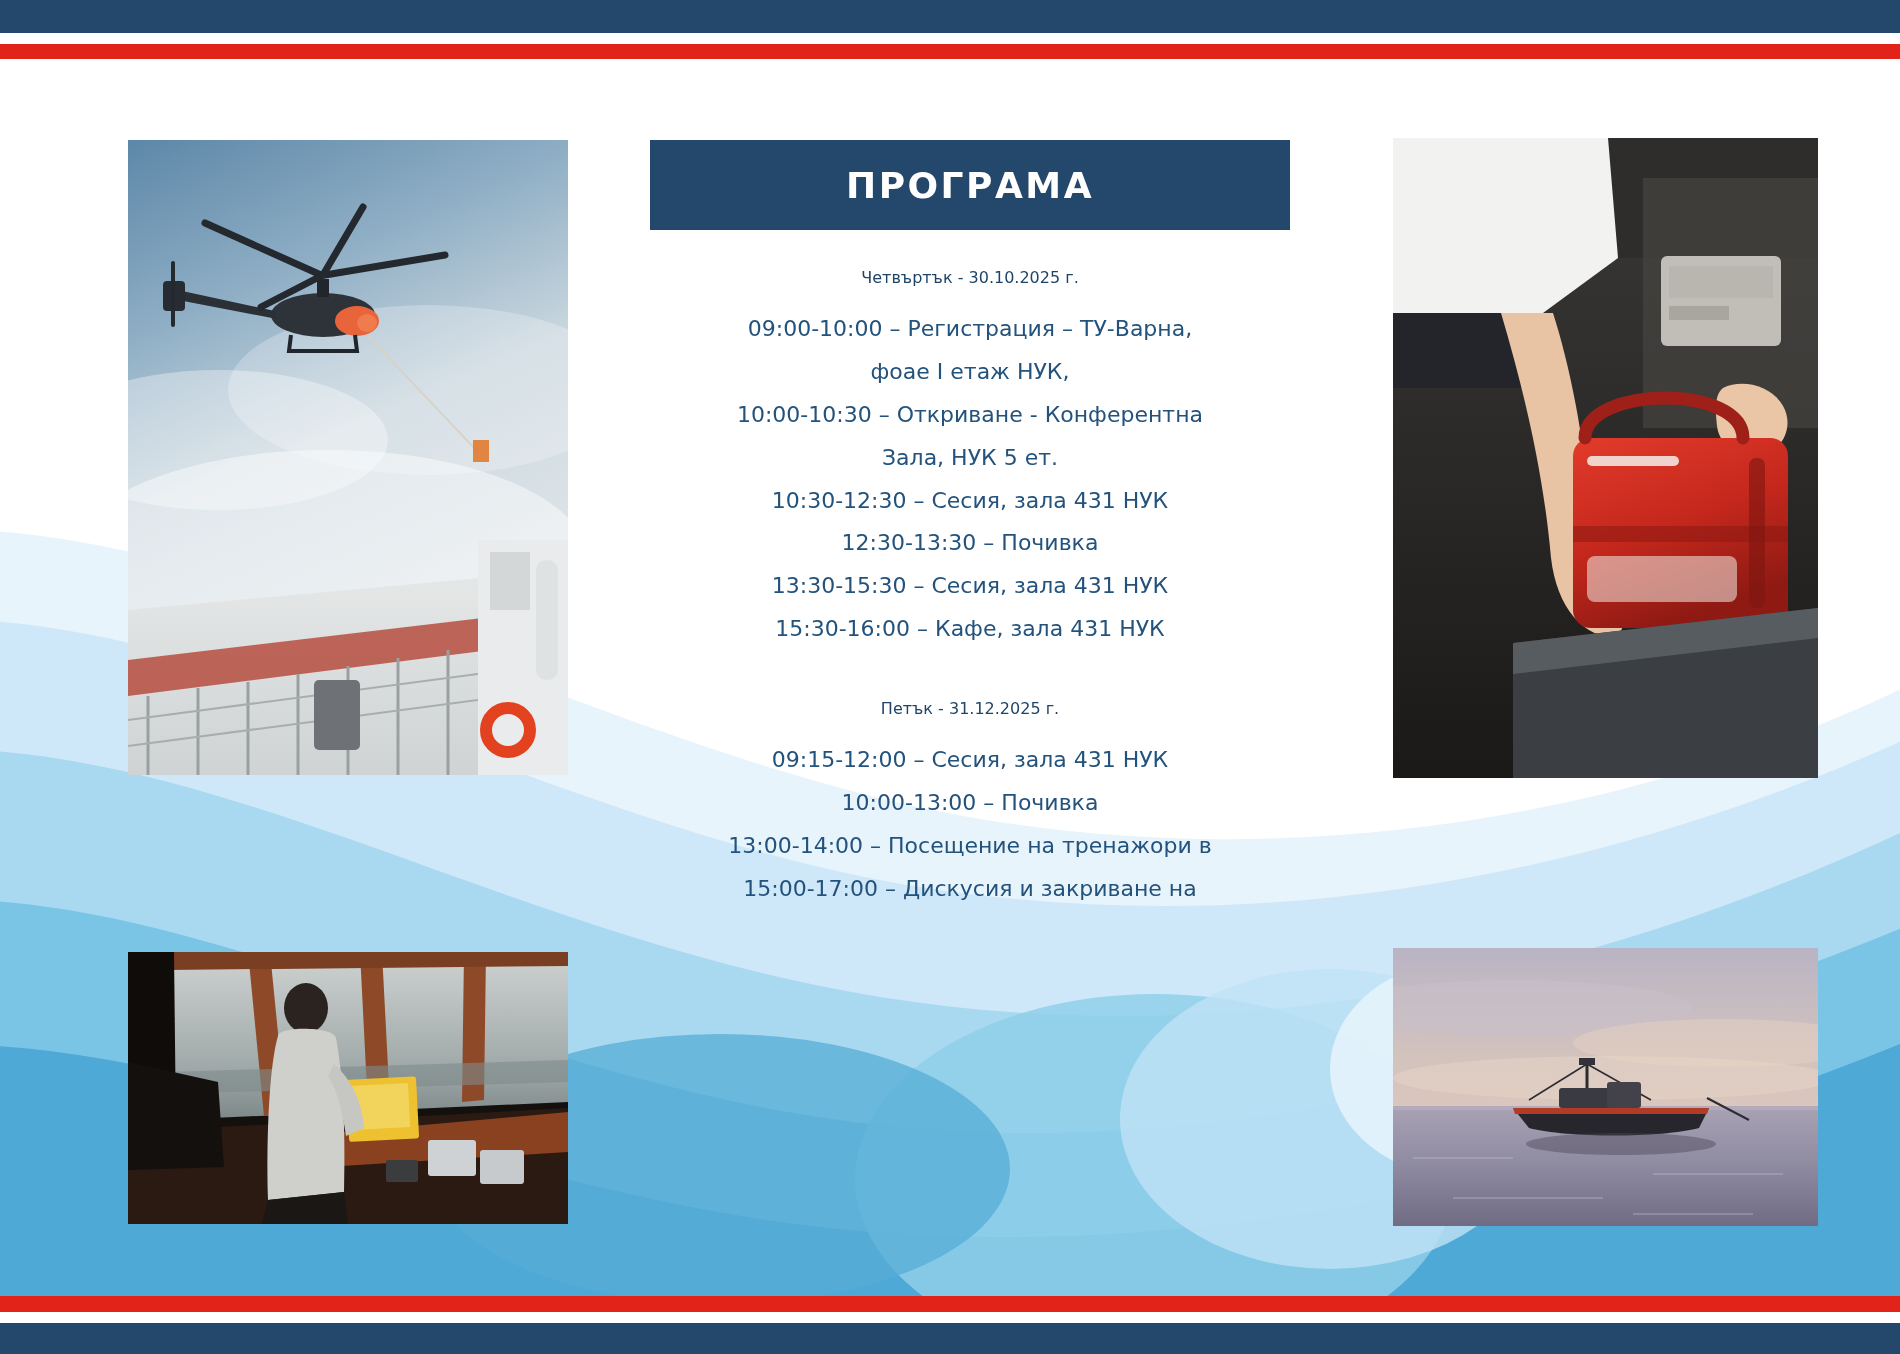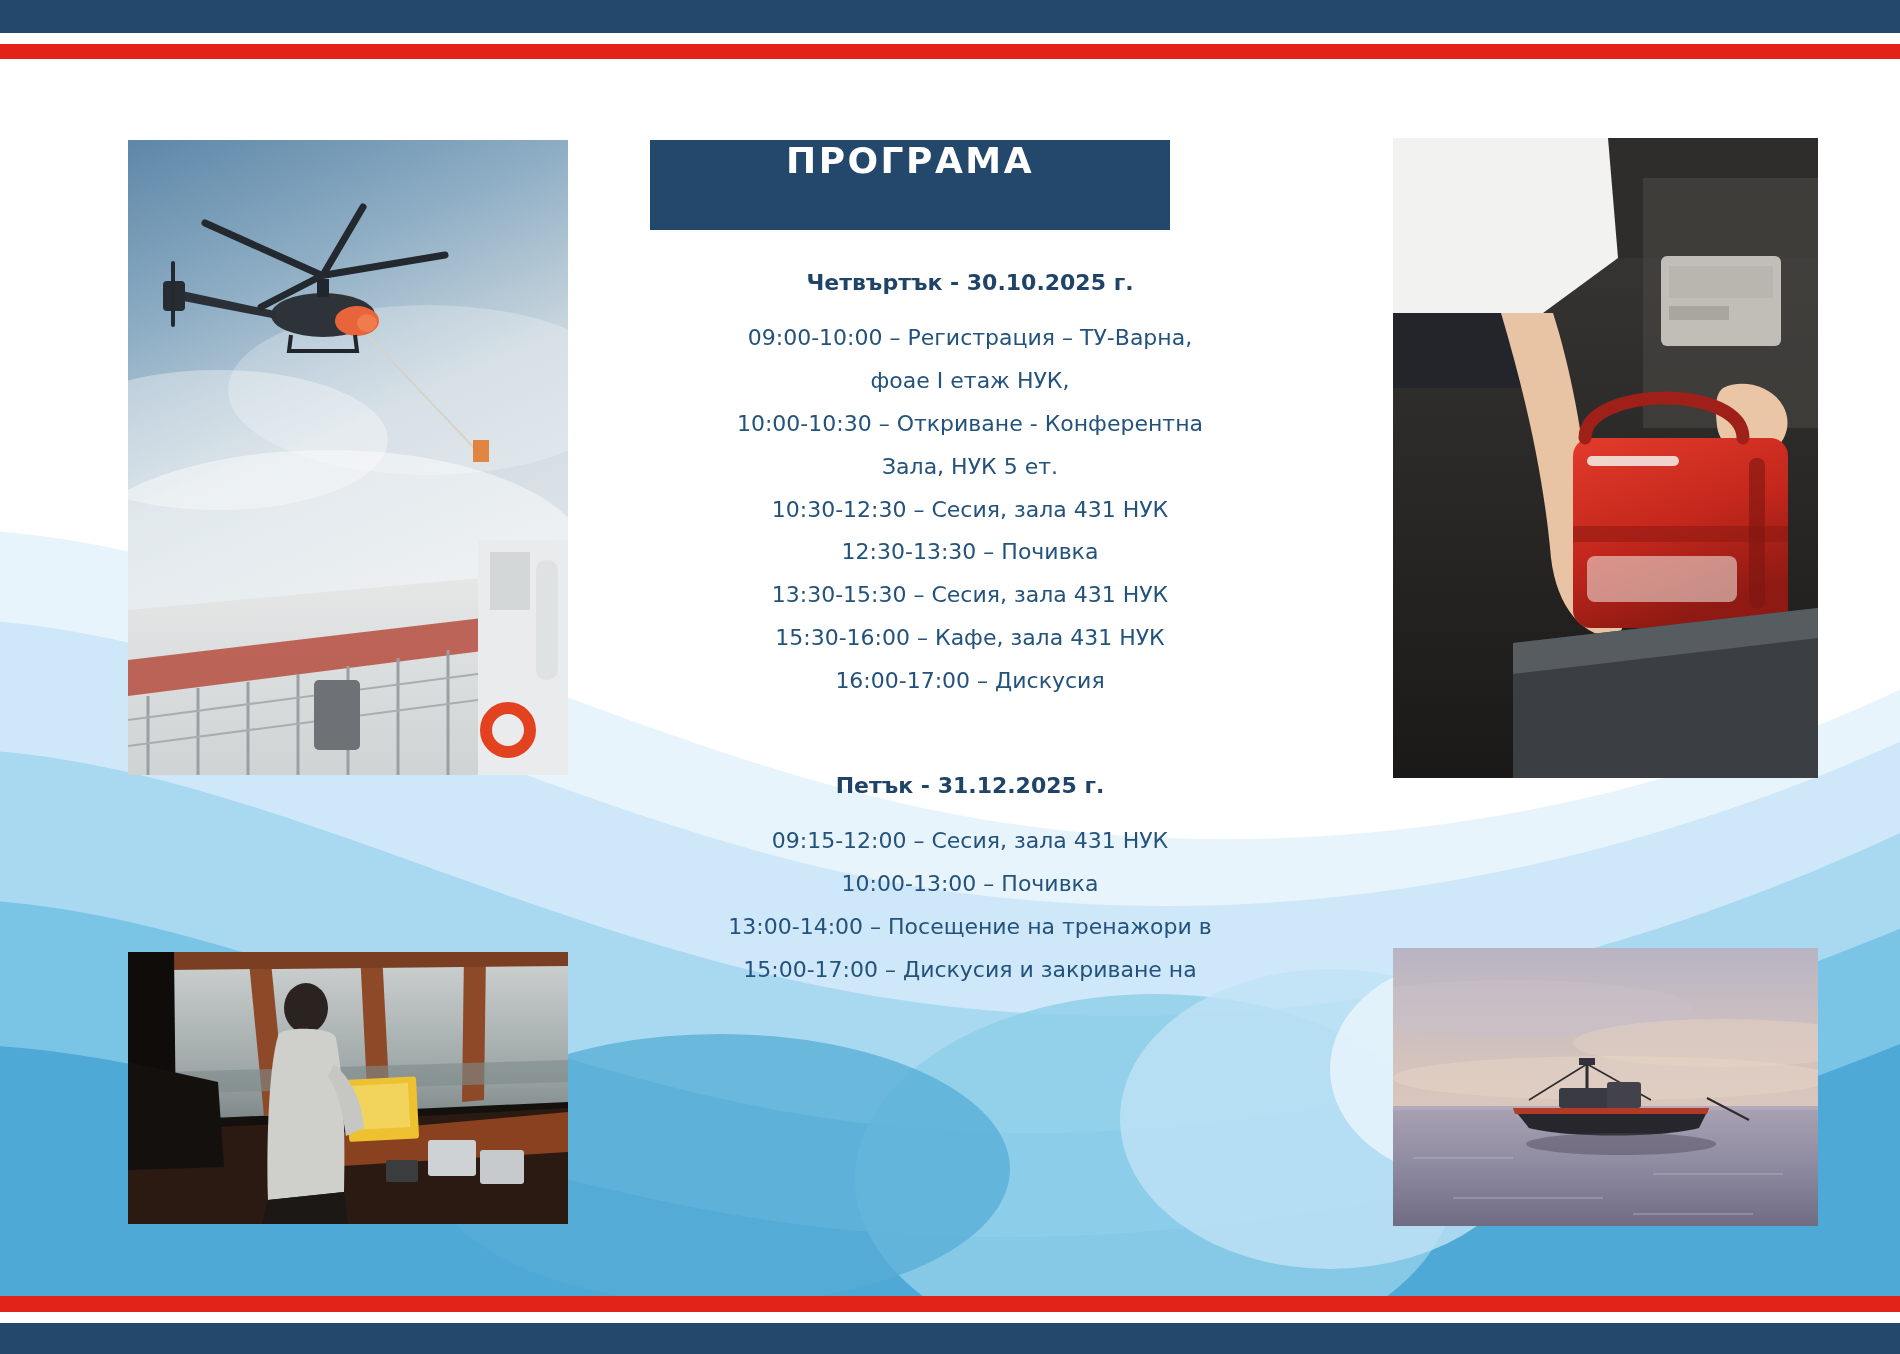--- a/index.html
+++ b/index.html
@@ -48,34 +48,34 @@
   .photo-bridge    { left:128px;  top:952px; width:440px;  height:272px; }
   .photo-lifeboat  { left:1393px; top:948px; width:425px;  height:278px; }
 
   
   .program-col{
     position:absolute; left:650px; top:140px;
     width:640px; z-index:30;
     text-align:center;
   }
   .program-banner{
-    width:520px; height:90px;
+    width:640px; height:90px;
     background:#24486b;
-    display:flex; align-items:flex-start; justify-content:center;
+    display:flex; align-items:center; justify-content:center;
     margin-bottom:36px;
   }
   .program-banner .ttl{
     color:#ffffff;
     font-size:36px; font-weight:bold;
     letter-spacing:2.5px;
   }
   .day-heading{
     color:#1f4468;
-    font-size:22px; font-weight:bold;
-    margin-top:32px; margin-bottom:18px;
+    font-size:16px; font-weight:normal;
+    margin-top:12px; margin-bottom:18px;
     line-height:1.5;
   }
   .entry{
     color:#23527c;
     font-size:22px; font-weight:400;
     line-height:1.95;
   }
   .entry.cont{ }
   .day-gap{ height:34px; }
 </style>
@@ -357,21 +357,20 @@
     <div>
       <div class="day-heading">Четвъртък - 30.10.2025 г.</div>
       <div class="entry">09:00-10:00 – Регистрация – ТУ-Варна,</div>
       <div class="entry cont">фоае I етаж НУК,</div>
       <div class="entry">10:00-10:30 – Откриване - Конферентна</div>
       <div class="entry cont">Зала, НУК 5 ет.</div>
       <div class="entry">10:30-12:30 – Сесия, зала 431 НУК</div>
       <div class="entry">12:30-13:30 – Почивка</div>
       <div class="entry">13:30-15:30 – Сесия, зала 431 НУК</div>
       <div class="entry">15:30-16:00 – Кафе, зала 431 НУК</div>
-      <div class="entry">16:00-17:00 – Дискусия</div>
     </div>
 
     <div class="day-gap"></div>
 
     <div>
       <div class="day-heading">Петък - 31.12.2025 г.</div>
       <div class="entry">09:15-12:00 – Сесия, зала 431 НУК</div>
       <div class="entry">10:00-13:00 – Почивка</div>
       <div class="entry">13:00-14:00 – Посещение на тренажори в</div>
       <div class="entry">15:00-17:00 – Дискусия и закриване на</div>

